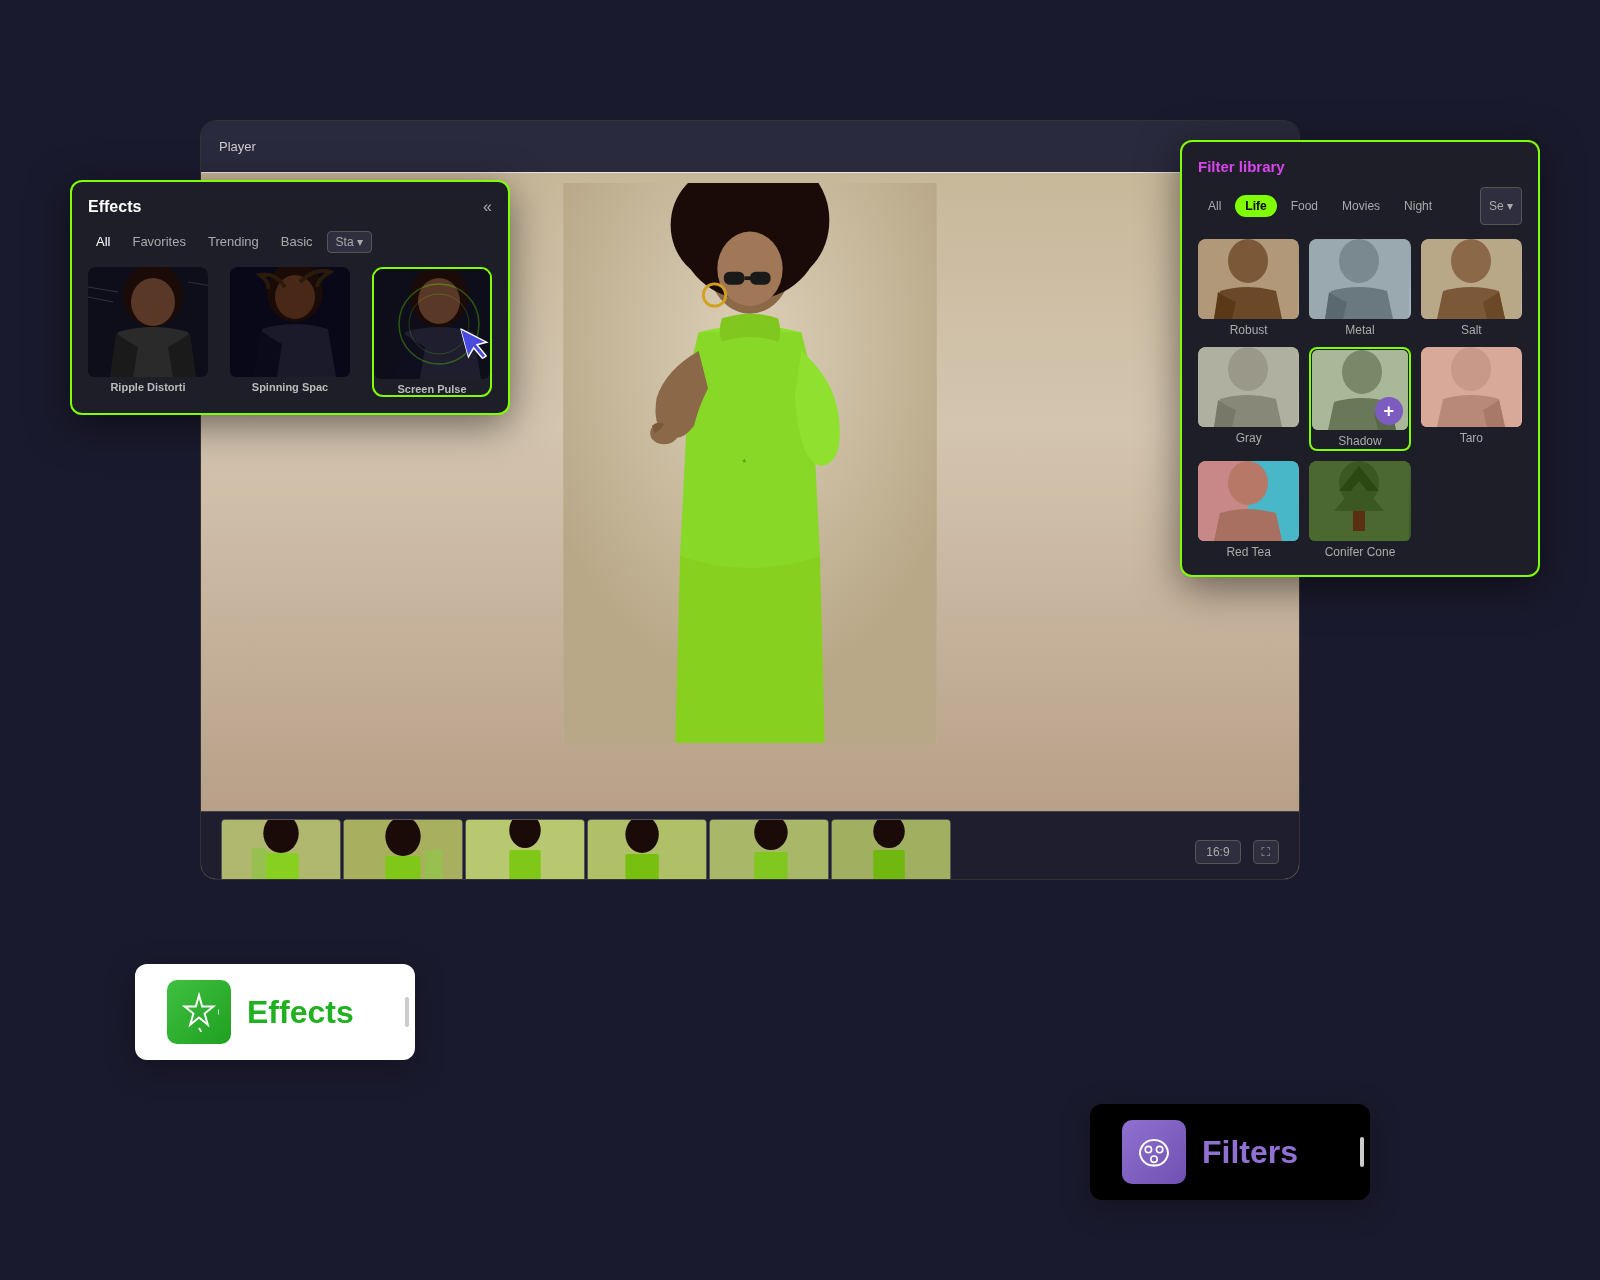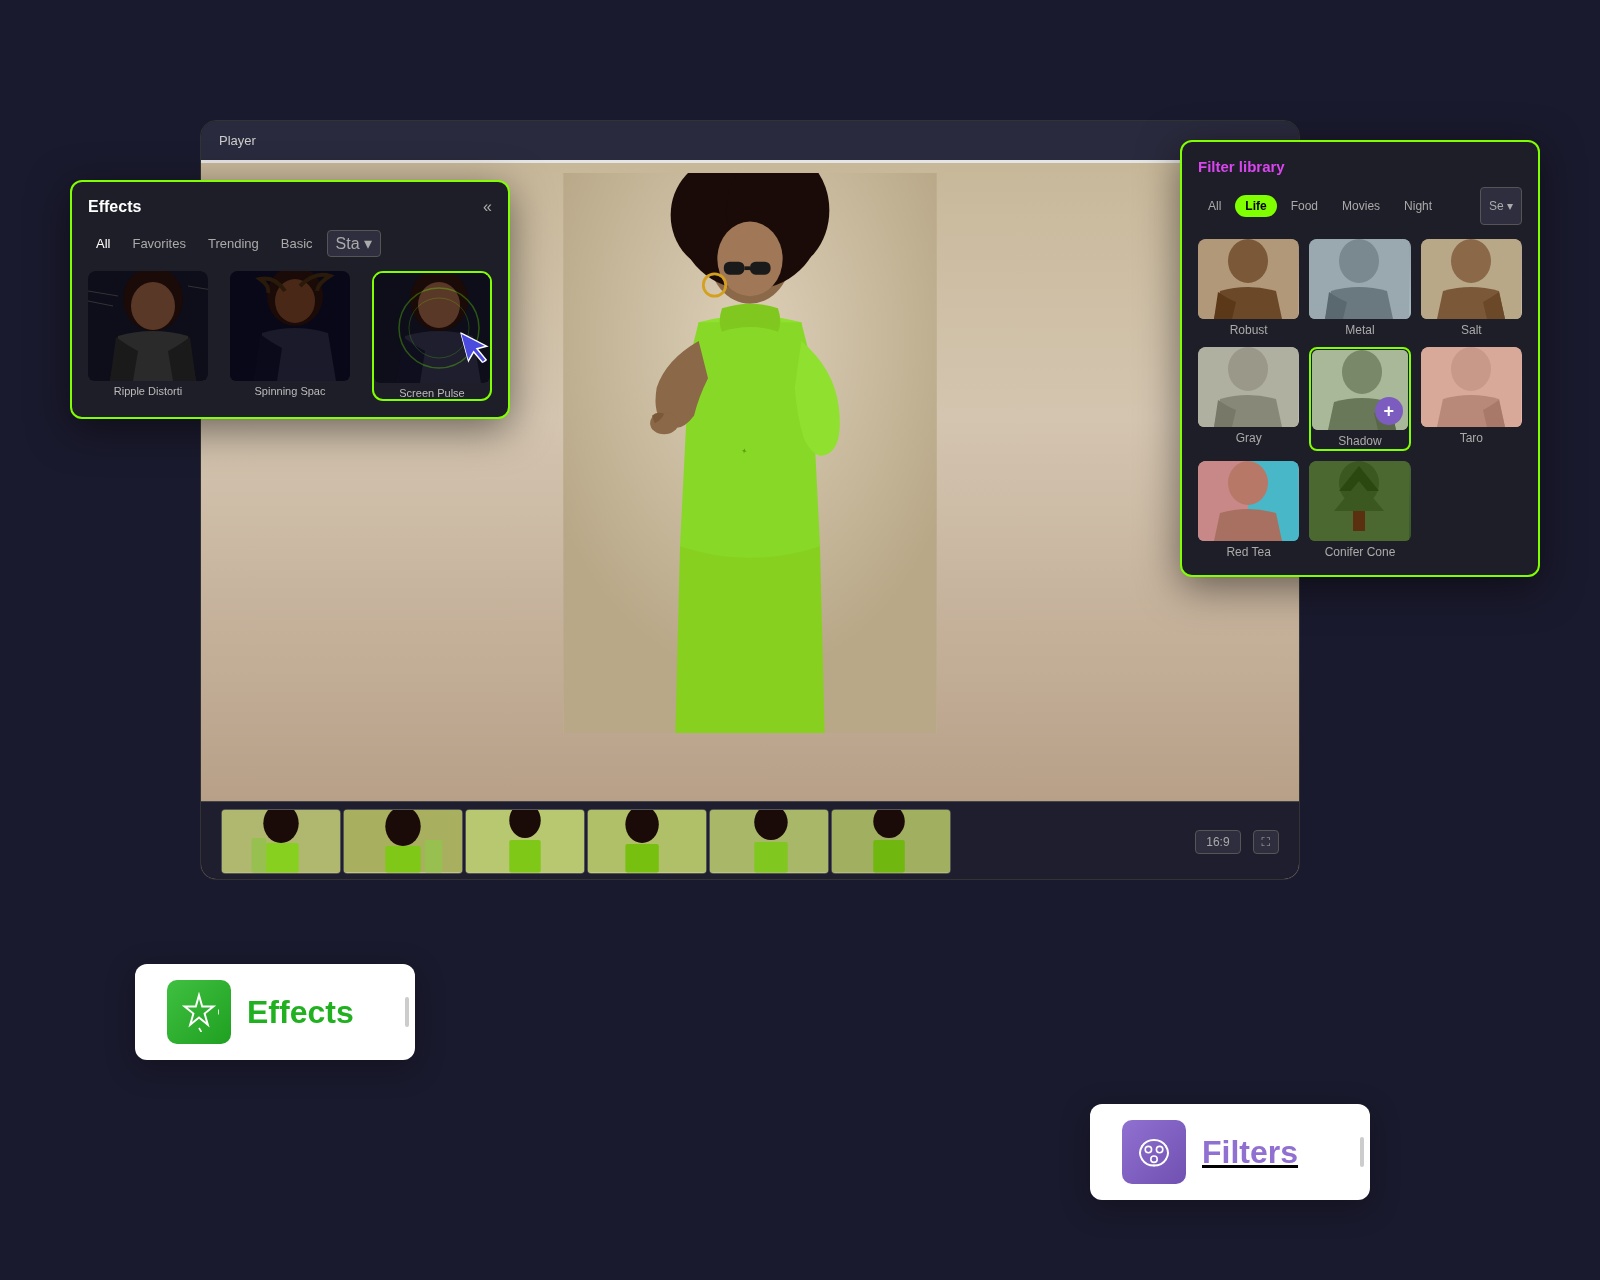--- a/index.html
+++ b/index.html
@@ -23,24 +23,24 @@
       width: 1100px;
       height: 760px;
       background: #1e1e2e;
       border-radius: 16px;
       border: 1px solid #333;
       overflow: hidden;
     }
 
     .player-header {
       background: #2a2a3e;
-      padding: 12px 18px;
+      padding: 18px 18px;
       font-size: 13px;
       color: #ccc;
-      border-bottom: 3px solid #e5e5e5;
+      border-bottom: 1px solid #e5e5e5;
     }
 
     .player-content {
       position: relative;
       width: 100%;
       height: calc(100% - 40px);
       background: linear-gradient(135deg, #c8b89a 0%, #b8a088 30%, #d4c5b0 60%, #e8ddd0 100%);
       display: flex;
       align-items: center;
       justify-content: center;
@@ -160,28 +160,29 @@
       color: #fff;
       font-weight: 500;
     }
 
     .effects-tab-dropdown {
       background: #2e2e3e;
       border: 1px solid #555;
       border-radius: 4px;
       color: #aaa;
       padding: 3px 8px;
-      font-size: 16px;
+      font-size: 12px;
       cursor: pointer;
     }
 
     .effects-grid {
       display: grid;
       grid-template-columns: repeat(3, 1fr);
       gap: 22px;
+      font-weight: bold;
     }
 
     .effect-item {
       position: relative;
       border-radius: 8px;
       overflow: hidden;
       cursor: pointer;
     }
 
     .effect-item.selected {
@@ -371,21 +372,21 @@
       font-size: 32px;
       font-weight: 700;
       color: #20b020;
     }
 
     
     .filters-badge {
       position: absolute;
       bottom: 80px;
       right: 230px;
-      background: #ffffff;
+      background: #000000;
       border-radius: 12px;
       padding: 16px 32px;
       display: flex;
       align-items: center;
       gap: 16px;
       z-index: 20;
       box-shadow: 0 8px 30px rgba(0,0,0,0.3);
       min-width: 280px;
       text-decoration: underline;
     }

